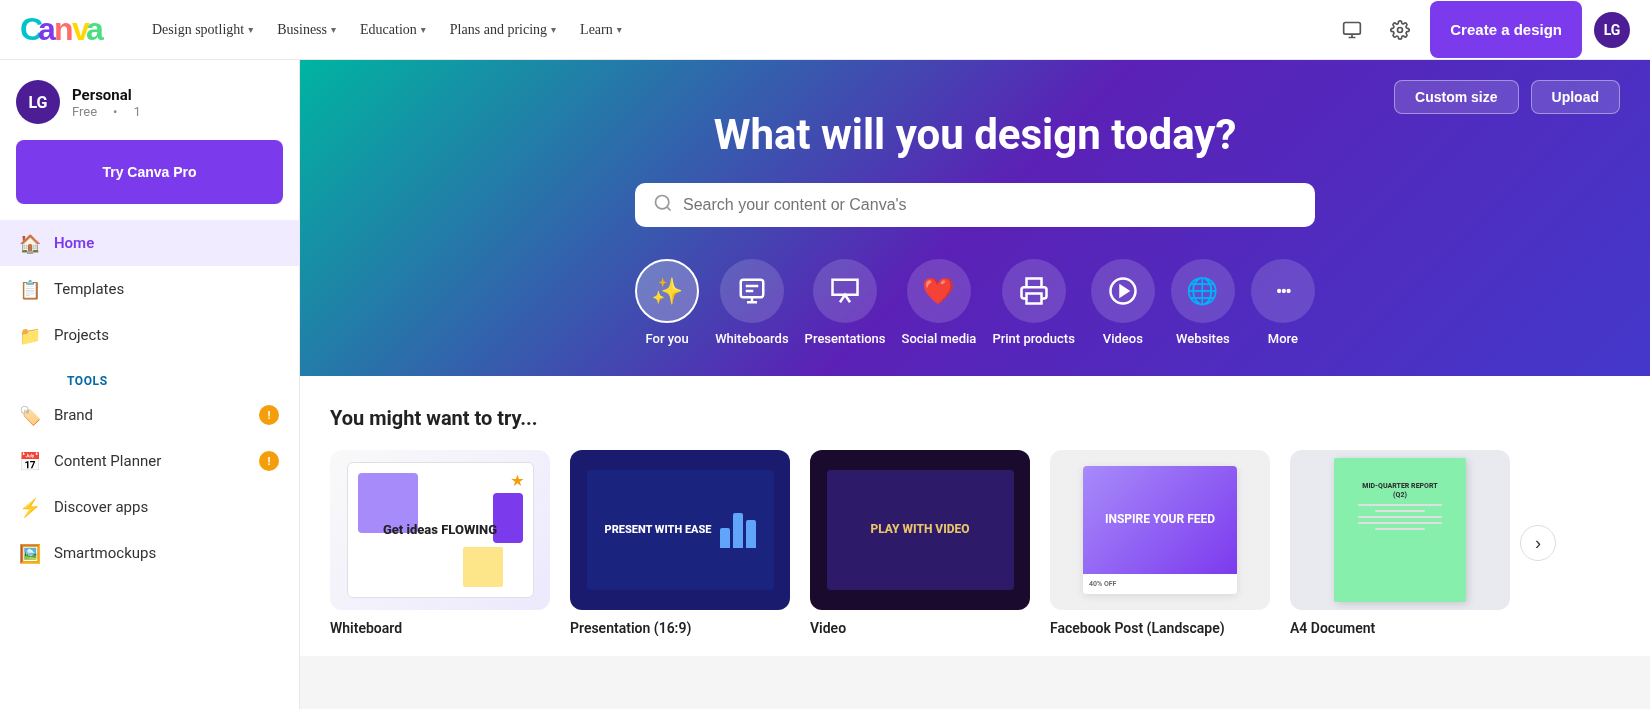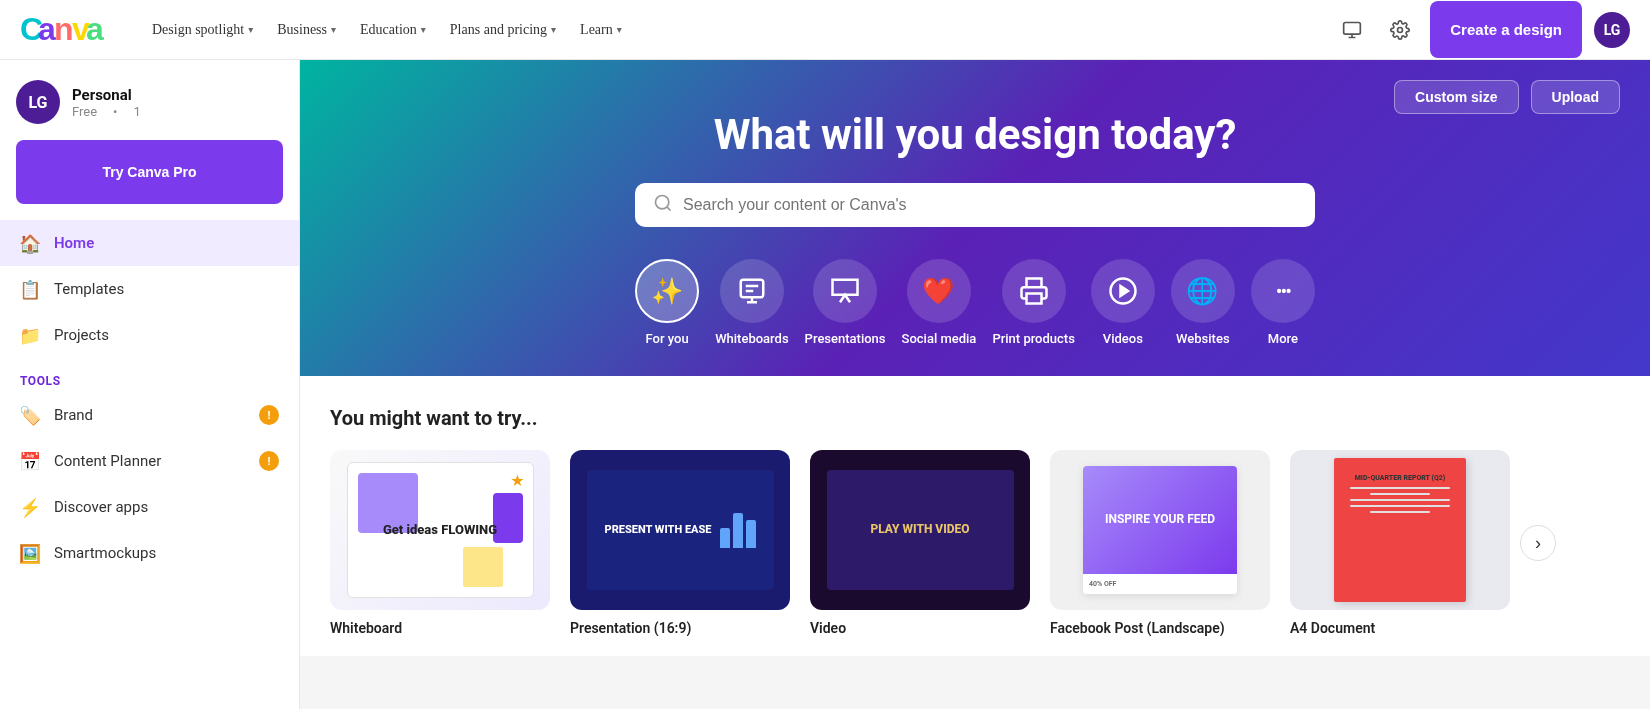--- a/index.html
+++ b/index.html
@@ -57,21 +57,21 @@
       padding: 12px 20px; cursor: pointer; font-size: 15px; color: #333;
       border-radius: 0;
     }
     .sidebar-nav-item.active { background: #f0ebff; font-weight: 600; color: #7c3aed; }
     .sidebar-nav-item .nav-icon { width: 22px; height: 22px; display: flex; align-items: center; justify-content: center; font-size: 18px; }
     .sidebar-nav-item .nav-badge {
       margin-left: auto; background: #f59e0b; color: #fff;
       border-radius: 50%; width: 20px; height: 20px;
       display: flex; align-items: center; justify-content: center; font-size: 11px; font-weight: 700;
     }
-    .sidebar-tools-label { padding: 16px 20px 4px; font-size: 12px; font-weight: 700; color: #6d28d9; text-transform: uppercase; letter-spacing: 0.05em; }
+    .sidebar-tools-label { padding: 16px 20px 4px; font-size: 12px; font-weight: 700; color: #0369a1; text-transform: uppercase; letter-spacing: 0.05em; margin-left: 47px; }
 
     
     .main { flex: 1; overflow-y: auto; }
 
     
     .hero {
       background: linear-gradient(135deg, #00b4a0 0%, #5b21b6 50%, #4338ca 100%);
       padding: 50px 40px 30px;
       display: flex; flex-direction: column; align-items: center;
       position: relative;
@@ -166,22 +166,22 @@
     .fb-inner {
       width: 70%; height: 80%; background: #fff; border-radius: 4px;
       box-shadow: 0 2px 8px rgba(0,0,0,0.1); display: flex; flex-direction: column;
       overflow: hidden;
     }
     .fb-img-area { flex: 1; background: linear-gradient(135deg, #a78bfa, #7c3aed); display: flex; align-items: center; justify-content: center; }
     .fb-img-text { color: #fff; font-size: 12px; font-weight: 700; text-align: center; line-height: 1.3; }
 
     
     .a4-inner {
-      width: 60%; height: 90%; background: #ef4444; border-radius: 2px;
-      box-shadow: 2px 2px 8px rgba(0,0,0,0.15); padding: 16px;
+      width: 60%; height: 90%; background: #86efac; border-radius: 2px;
+      box-shadow: 2px 2px 8px rgba(0,0,0,0.15); padding: 24px;
       display: flex; flex-direction: column; gap: 4px;
     }
     .a4-title { font-size: 7px; font-weight: 800; color: #333; text-align: center; line-height: 1.3; }
     .a4-line { height: 2px; background: #e0e0e0; border-radius: 1px; }
     .a4-line.short { width: 60%; margin: 0 auto; }
   </style>
 </head>
 <body>
 
 <nav class="topnav">

